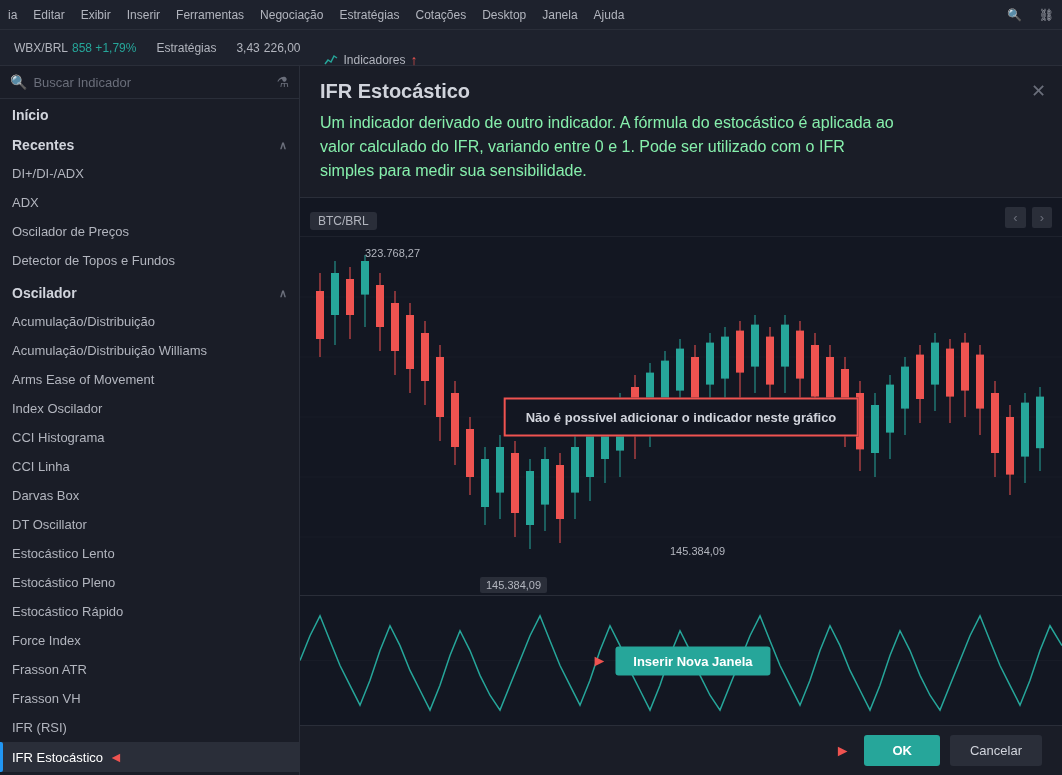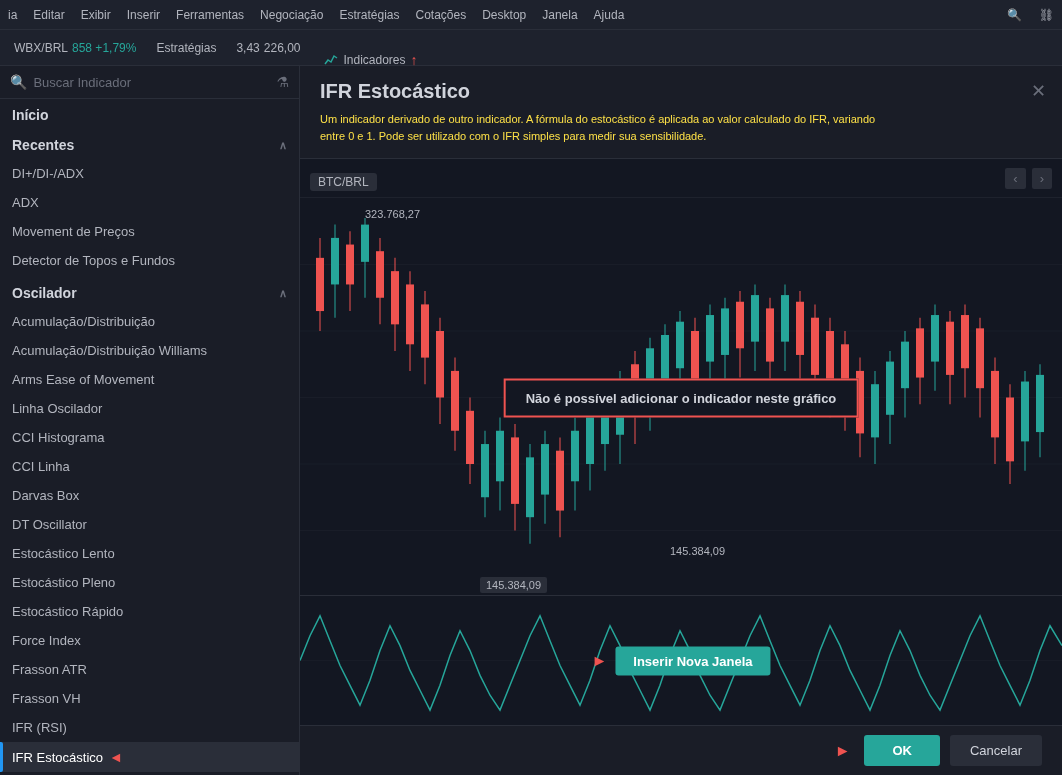--- a/index.html
+++ b/index.html
@@ -182,22 +182,22 @@
       border-bottom: 1px solid #2a2e39;
       position: relative;
     }
     .info-title {
       font-size: 20px;
       font-weight: 600;
       color: #d1d4dc;
       margin-bottom: 8px;
     }
     .info-desc {
-      font-size: 11px;
-      color: #fde047;
+      font-size: 16px;
+      color: #86efac;
       line-height: 1.5;
       max-width: 580px;
     }
     .close-btn {
       position: absolute;
       top: 14px;
       right: 16px;
       color: #6a6e7a;
       font-size: 18px;
       cursor: pointer;
@@ -418,41 +418,41 @@
       <span class="section-label">Recentes</span>
       <span class="chevron">∧</span>
     </div>
     <div class="list-item">
         <span>DI+/DI-/ADX</span>
       </div>
     <div class="list-item">
         <span>ADX</span>
       </div>
     <div class="list-item">
-        <span>Movement de Preços</span>
+        <span>Oscilador de Preços</span>
       </div>
     <div class="list-item">
         <span>Detector de Topos e Fundos</span>
       </div>
 
     <div class="section-header">
       <span class="section-label">Oscilador</span>
       <span class="chevron">∧</span>
     </div>
     <div class="list-item">
         <span>Acumulação/Distribuição</span>
       </div>
     <div class="list-item">
         <span>Acumulação/Distribuição Williams</span>
       </div>
     <div class="list-item">
         <span>Arms Ease of Movement</span>
       </div>
     <div class="list-item">
-        <span>Linha Oscilador</span>
+        <span>Index Oscilador</span>
       </div>
     <div class="list-item">
         <span>CCI Histograma</span>
       </div>
     <div class="list-item">
         <span>CCI Linha</span>
       </div>
     <div class="list-item">
         <span>Darvas Box</span>
       </div>

